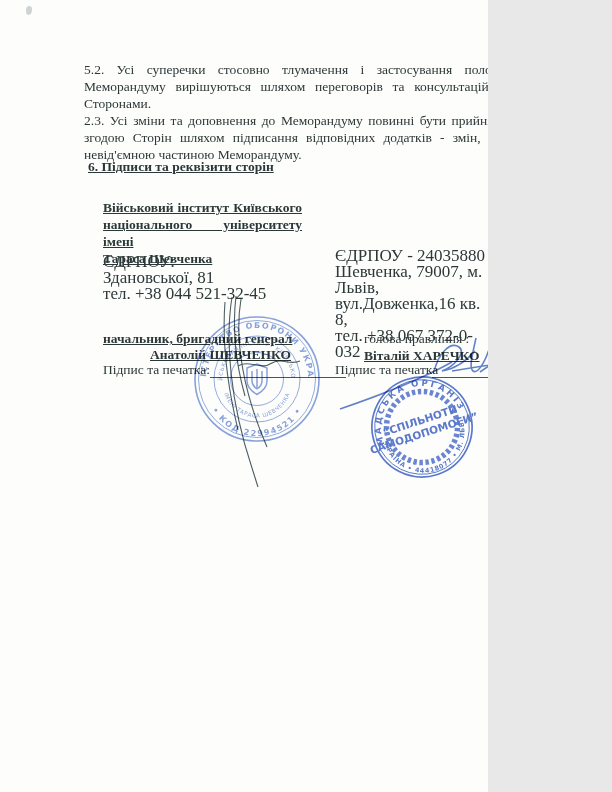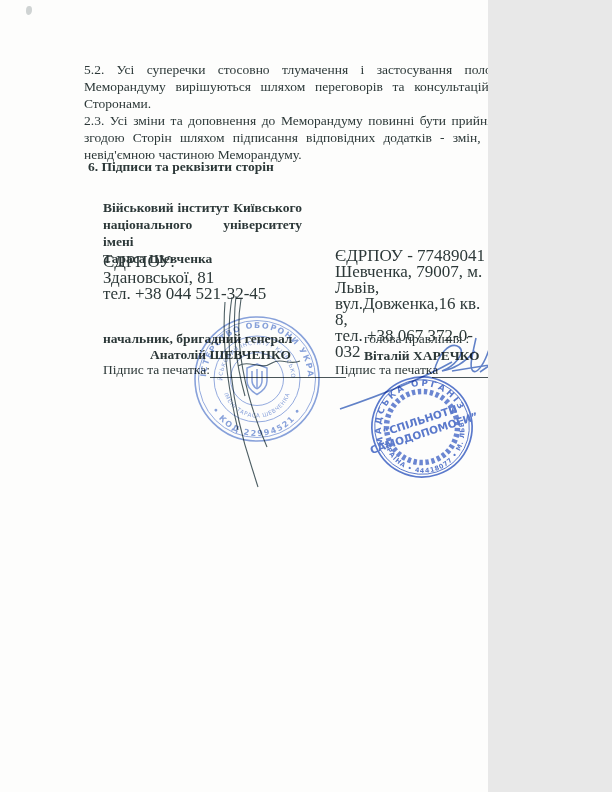--- a/index.html
+++ b/index.html
@@ -3,21 +3,21 @@
 <meta charset="utf-8">
 <style>
   html,body{margin:0;padding:0;}
   body{background:#e8e8e8;font-family:"Liberation Serif", serif;}
   .page{
     position:relative;width:488px;height:792px;background:#fdfdfc;
     overflow:hidden;color:#2c3838;
   }
   .txt{position:absolute;font-size:13.5px;line-height:17px;}
   .just{text-align:justify;}
-  .b{font-weight:bold;}
+  .b{font-weight:bold;text-decoration:underline;}
   .small{font-size:17px;line-height:16px;}
   .nameline{text-align:justify;-moz-text-align-last:justify;text-align-last:justify;}
   .nameline.last{text-align-last:left;}
   .sigline{position:absolute;border-top:1.1px solid #4a5558;height:0;}
   .speck{position:absolute;left:26px;top:6px;width:6px;height:9px;border-radius:50% 40% 55% 45%;
     background:#c3c8c8;opacity:.8;}
   .stamp{position:absolute;mix-blend-mode:multiply;}
   .ink{position:absolute;left:0;top:0;pointer-events:none;mix-blend-mode:multiply;}
   .stamp text{font-family:"DejaVu Sans", sans-serif;}
 </style>
@@ -47,21 +47,21 @@
     <div>тел. +38 044 521-32-45</div>
   </div>
 
   <div class="txt b" style="left:150px;top:346px;">Анатолій ШЕВЧЕНКО</div>
   <div class="txt b" style="left:103px;top:330px;">начальник, бригадний генерал</div>
   <div class="txt" style="left:103px;top:361px;">Підпис та печатка:</div>
   <div class="sigline" style="left:210px;top:377px;width:136px;"></div>
 
 
   <div class="txt small" style="left:335px;top:248px;">
-    <div>ЄДРПОУ - 77489041</div>
+    <div>ЄДРПОУ - 24035880</div>
     <div>Шевченка, 79007, м. Львів,</div>
     <div>вул.Довженка,16 кв. 8,</div>
     <div>тел. +38 067 372-0-032</div>
   </div>
 
   <div class="txt" style="left:345px;top:330px;margin-left:19px;">
     <span>голова правління : </span><span class="b">Віталій ХАРЕЧКО</span>
   </div>
   <div class="txt" style="left:335px;top:361px;">Підпис та печатка</div>
   <div class="sigline" style="left:432px;top:377px;width:128px;"></div>

